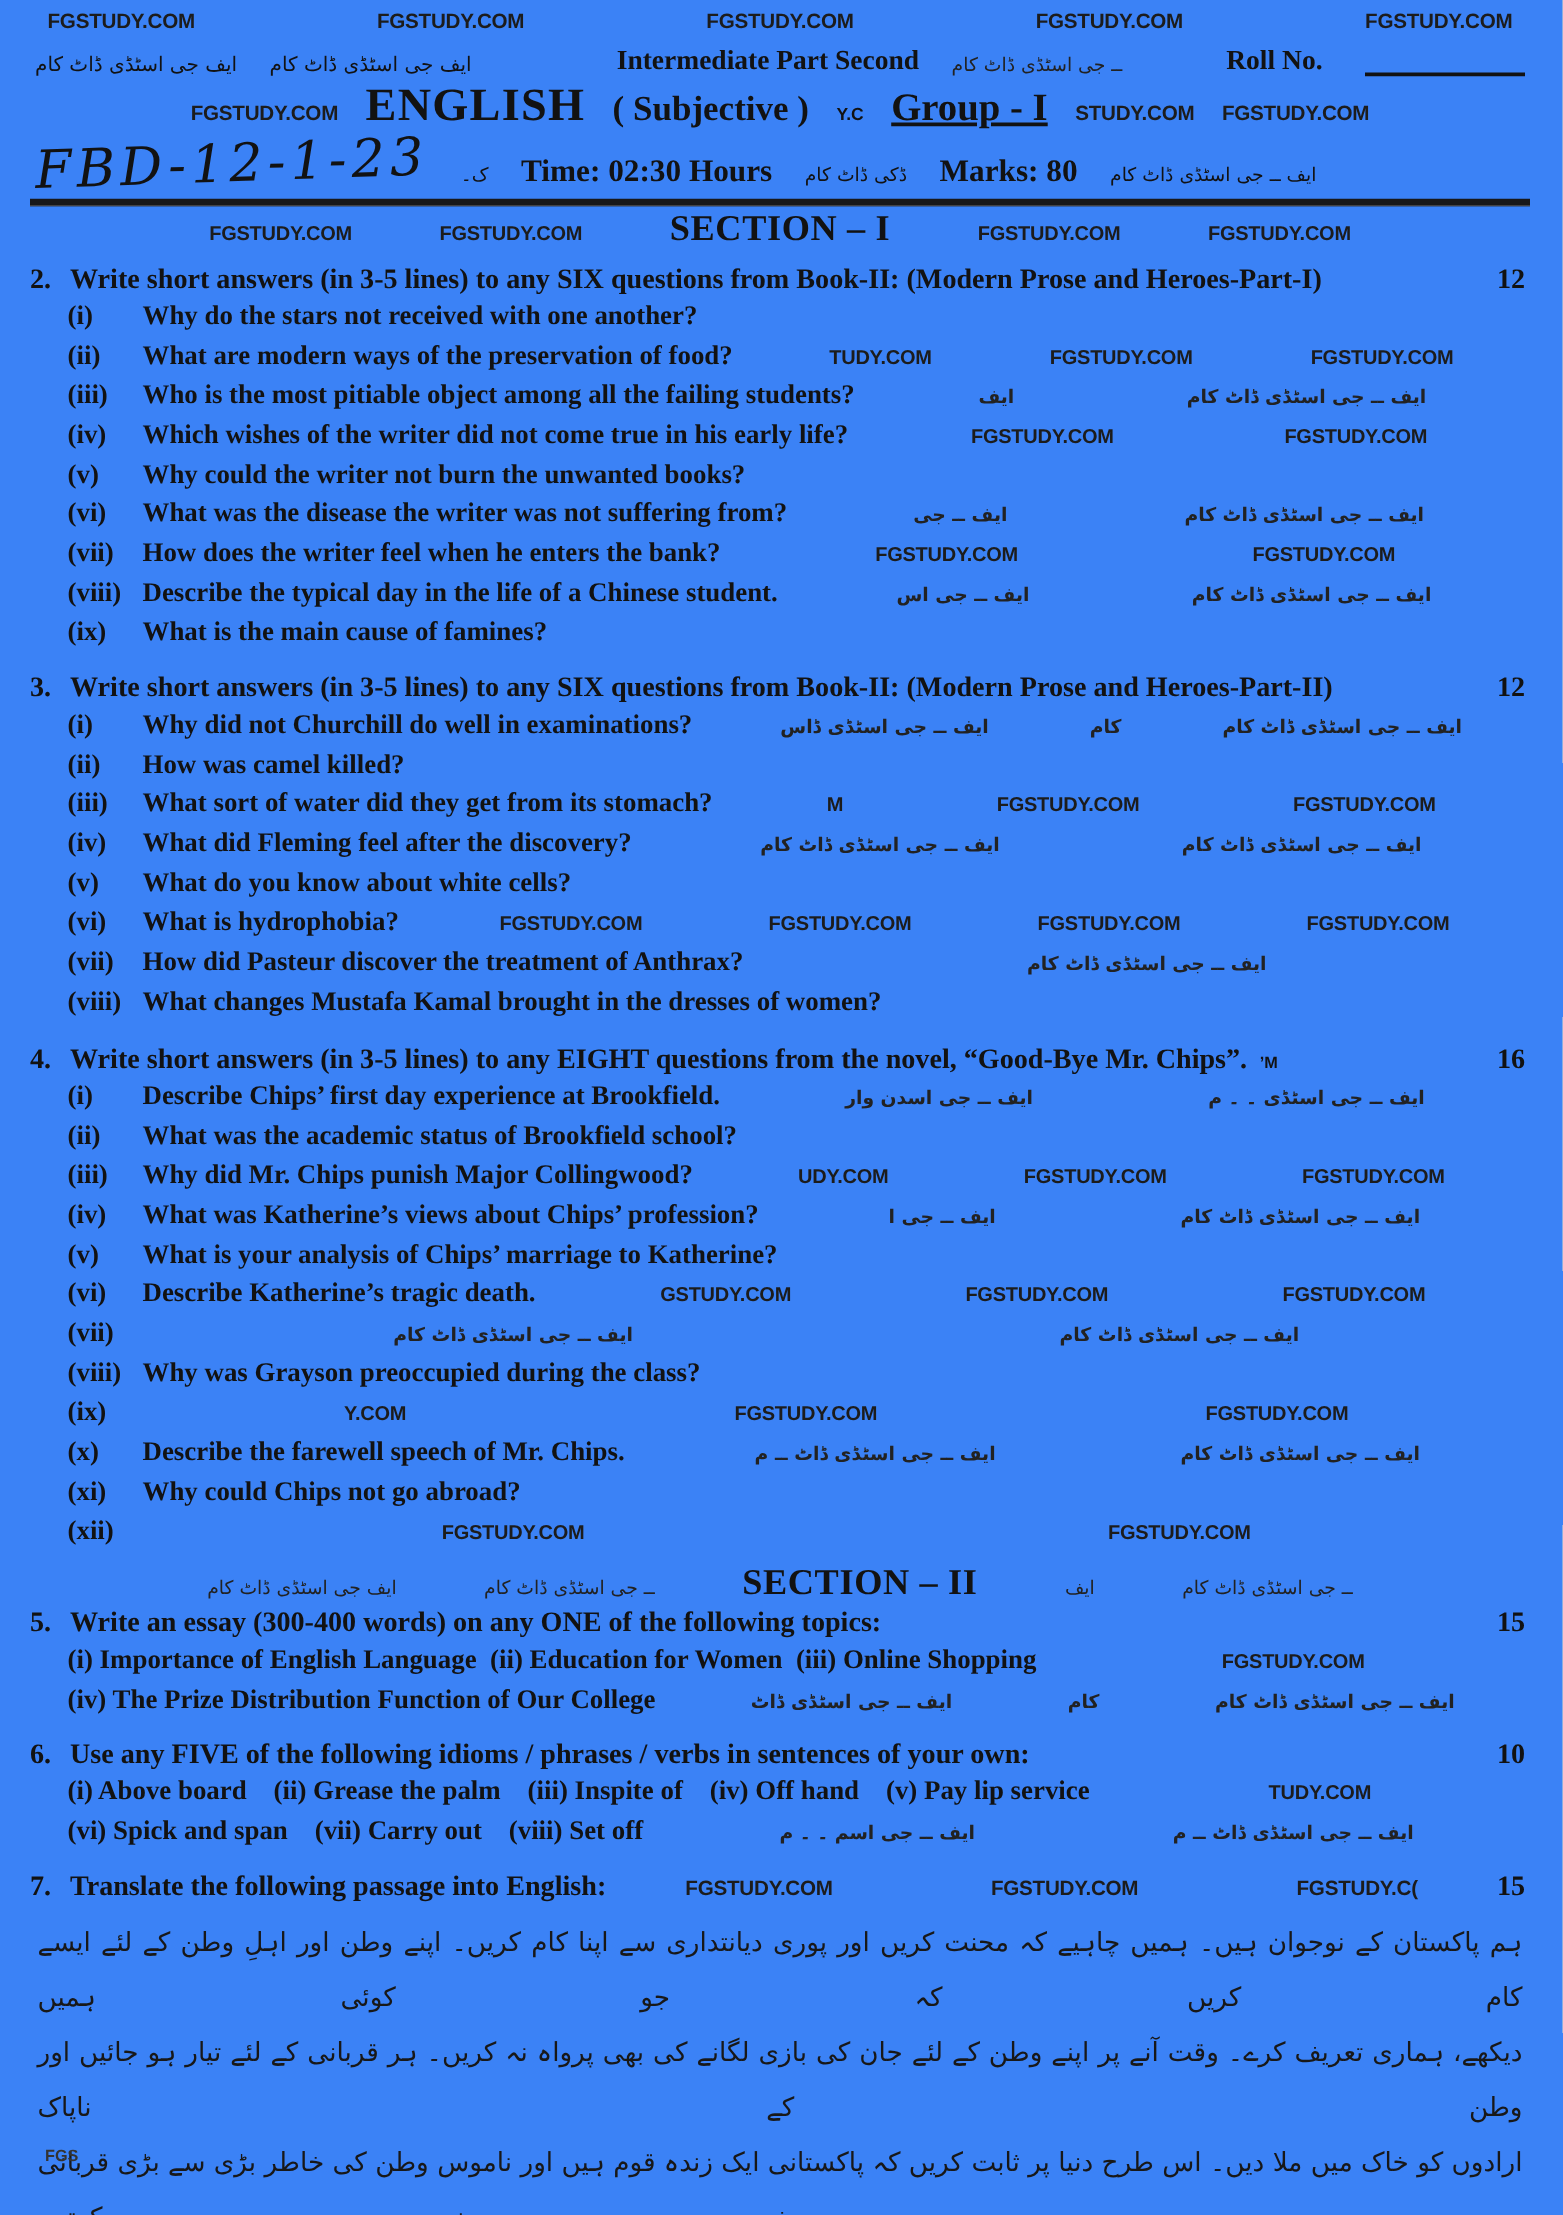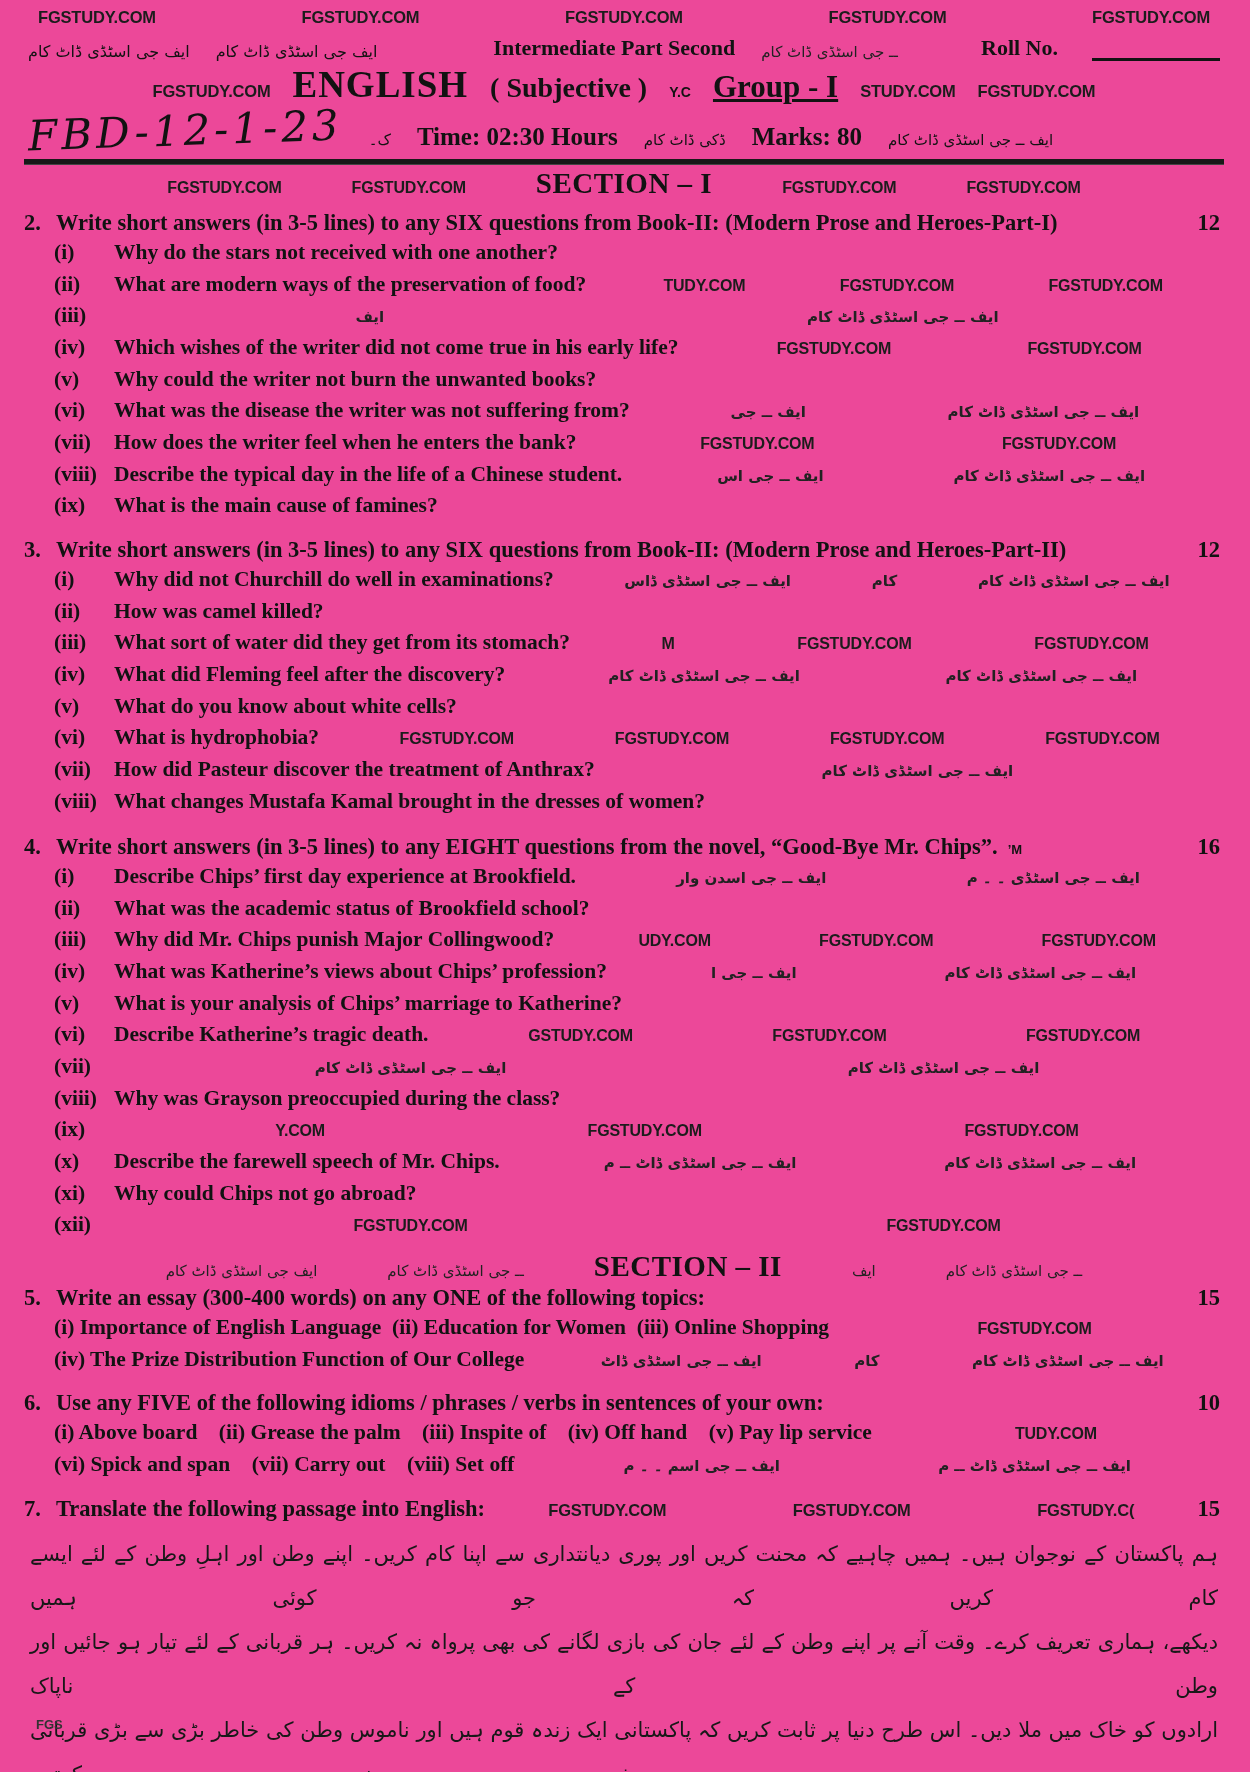--- a/index.html
+++ b/index.html
@@ -1,20 +1,20 @@
 <!DOCTYPE html>
 <html><head>
 <meta charset="utf-8">
 <style>
   html,body{margin:0;padding:0;background:#cfcfcf;}
   .page{
     position:relative;
     width:1250px;height:1772px;
     margin:0 auto;
-    background:#ec4899;
+    background:#3b82f6;
     color:#121212;
     font-family:"Liberation Serif", serif;
     box-sizing:border-box;
     padding:6px 26px 0 24px;
     overflow:hidden;
   }
   
   .wm-en{font-family:"Liberation Sans",sans-serif;font-weight:700;font-size:16.5px;color:#1c1c1c;letter-spacing:-0.2px;white-space:nowrap;}
   .wm-ur{font-family:"DejaVu Sans",sans-serif;font-size:15px;color:#222;direction:rtl;white-space:nowrap;}
   .wm-row{display:flex;justify-content:space-between;align-items:center;padding:2px 14px 0 14px;}
@@ -120,20 +120,21 @@
         <span class="num">(ii)</span>
         <span class="txt">What are modern ways of the preservation of food?</span>
         <span class="wm">
           <span class="wm-en">TUDY.COM</span>
           <span class="wm-en">FGSTUDY.COM</span>
           <span class="wm-en">FGSTUDY.COM</span>
         </span>
       </div>
       <div class="qi">
         <span class="num">(iii)</span>
+        <span class="txt">Who is the most pitiable object among all the failing students?</span>
         <span class="wm">
           <span class="wm-ur">ایف</span>
           <span class="wm-ur">ایف ــ جی اسٹڈی ڈاٹ کام</span>
         </span>
       </div>
       <div class="qi">
         <span class="num">(iv)</span>
         <span class="txt">Which wishes of the writer did not come true in his early life?</span>
         <span class="wm">
           <span class="wm-en">FGSTUDY.COM</span>

